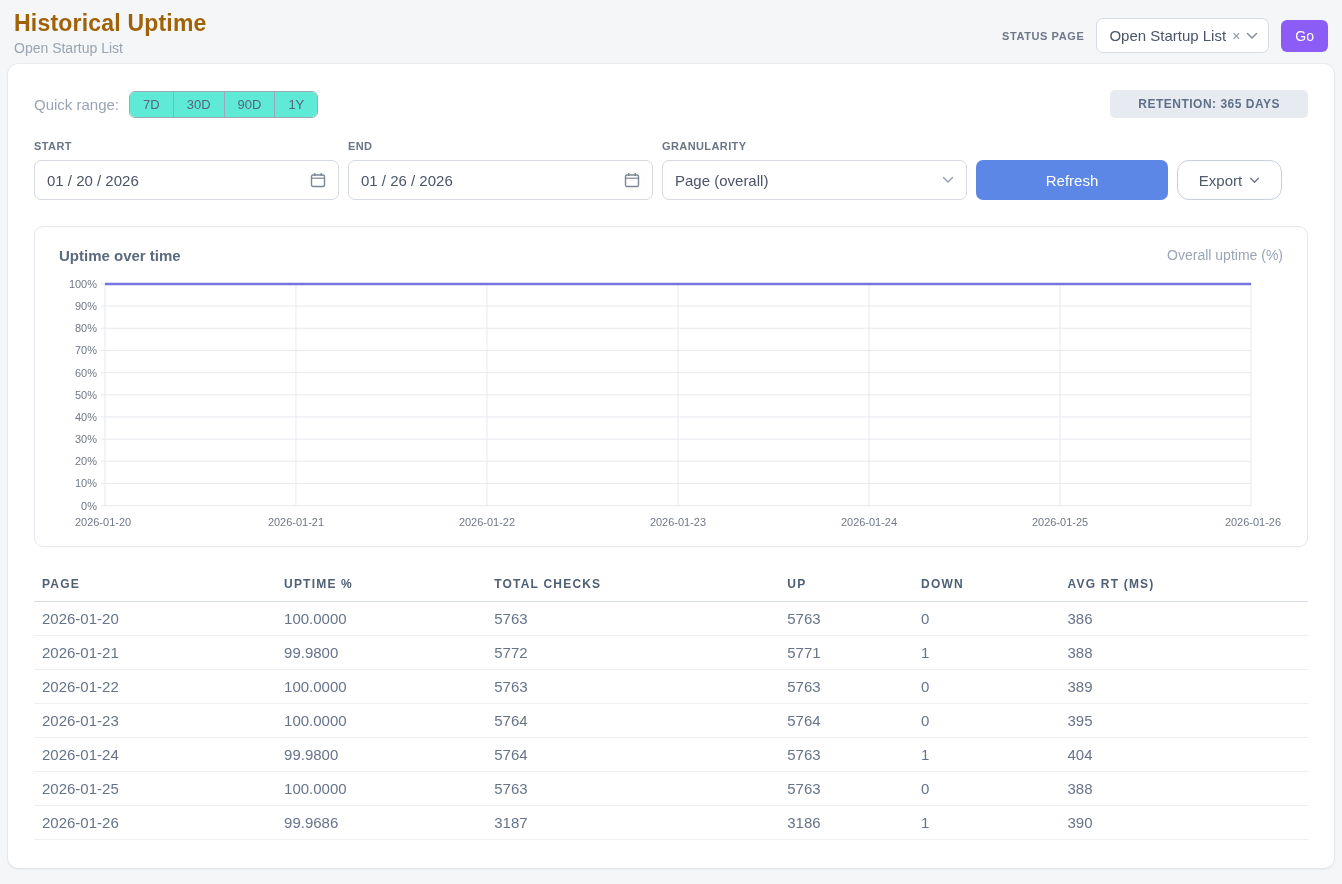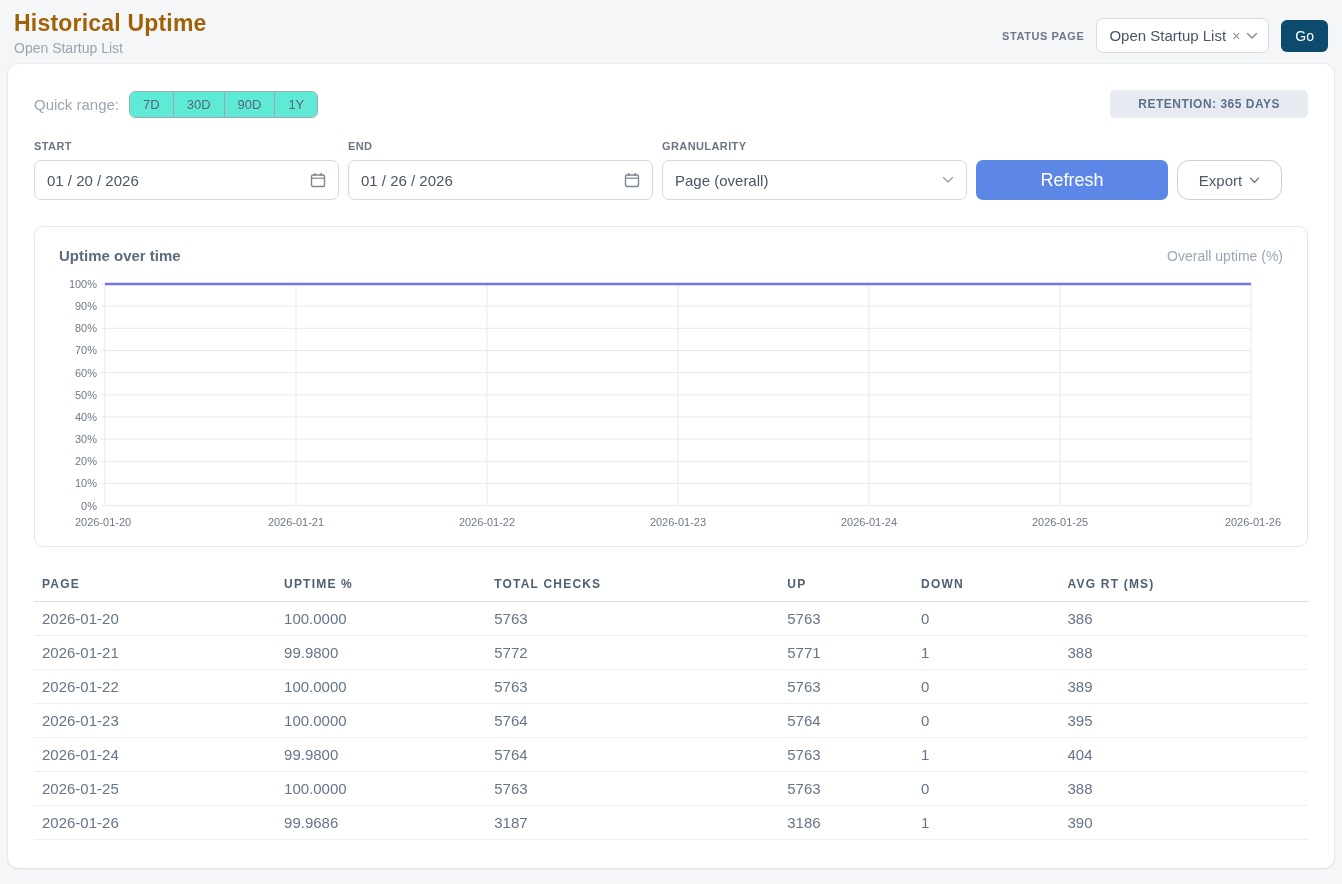--- a/index.html
+++ b/index.html
@@ -19,21 +19,21 @@
   .topbar-right { display:flex; align-items:center; gap:12px; margin-top:8px; }
   .sp-label { font-size:11px; font-weight:700; color:#6d7889; letter-spacing:0.6px; }
   .sp-select {
     display:flex; align-items:center; gap:6px;
     background:#fff; border:1px solid #d6dbe2; border-radius:7px;
     padding:8px 10px 8px 12px; min-width:160px; cursor:pointer;
   }
   .sp-select .sp-value { font-size:15px; color:#4a5568; }
   .sp-clear { color:#8a93a0; font-size:14px; line-height:1; cursor:pointer; }
   .go-btn {
-    background:#0c4a6e; color:#fff; border:none; border-radius:6px;
+    background:#8b5cf6; color:#fff; border:none; border-radius:6px;
     font-size:14px; padding:8px 14px; cursor:pointer; font-family:inherit;
   }
 
   
   .panel {
     background:#fff; border-radius:10px;
     box-shadow:0 1px 3px rgba(25,40,60,0.08), 0 0 0 1px rgba(25,40,60,0.03);
     padding:26px; height:804px;
   }
 
@@ -57,31 +57,31 @@
   .input, .select {
     width:305px; height:40px; border:1px solid #d5dae1; border-radius:7px;
     display:flex; align-items:center; padding:0 12px; background:#fff;
     font-size:15px; color:#4a5568;
   }
   .input .val { flex:1; }
   .select { cursor:pointer; }
   .select .val { flex:1; }
   .refresh-btn {
     background:#5c87e6; color:#fff; border:none; border-radius:7px;
-    width:192px; height:40px; font-size:18px; cursor:pointer; font-family:inherit;
+    width:192px; height:40px; font-size:15px; cursor:pointer; font-family:inherit;
   }
   .export-btn {
     background:#fff; color:#4f5b6d; border:1px solid #c8cfd8; border-radius:12px;
     width:105px; height:40px; font-size:15px; cursor:pointer; font-family:inherit;
     display:flex; align-items:center; justify-content:center; gap:7px;
   }
 
   
   .chart-card { border:1px solid #e4e8ed; border-radius:9px; margin-top:26px; padding:20px 24px 14px 24px; }
-  .chart-head { display:flex; justify-content:space-between; align-items:flex-end; margin-bottom:10px; }
+  .chart-head { display:flex; justify-content:space-between; align-items:flex-start; margin-bottom:10px; }
   .chart-title { font-size:15px; font-weight:700; color:#5a6b80; }
   .chart-legend { font-size:14px; color:#9aa5b6; }
   .chart-wrap svg { display:block; }
   .tick-text { font-size:11px; fill:#6f7887; }
 
   
   .data-table { width:100%; border-collapse:collapse; margin-top:22px; }
   .data-table th {
     text-align:left; font-size:12px; font-weight:700; color:#4e6076;
     letter-spacing:1.2px; padding:8px 8px 10px 8px; border-bottom:1px solid #d9dee4;

